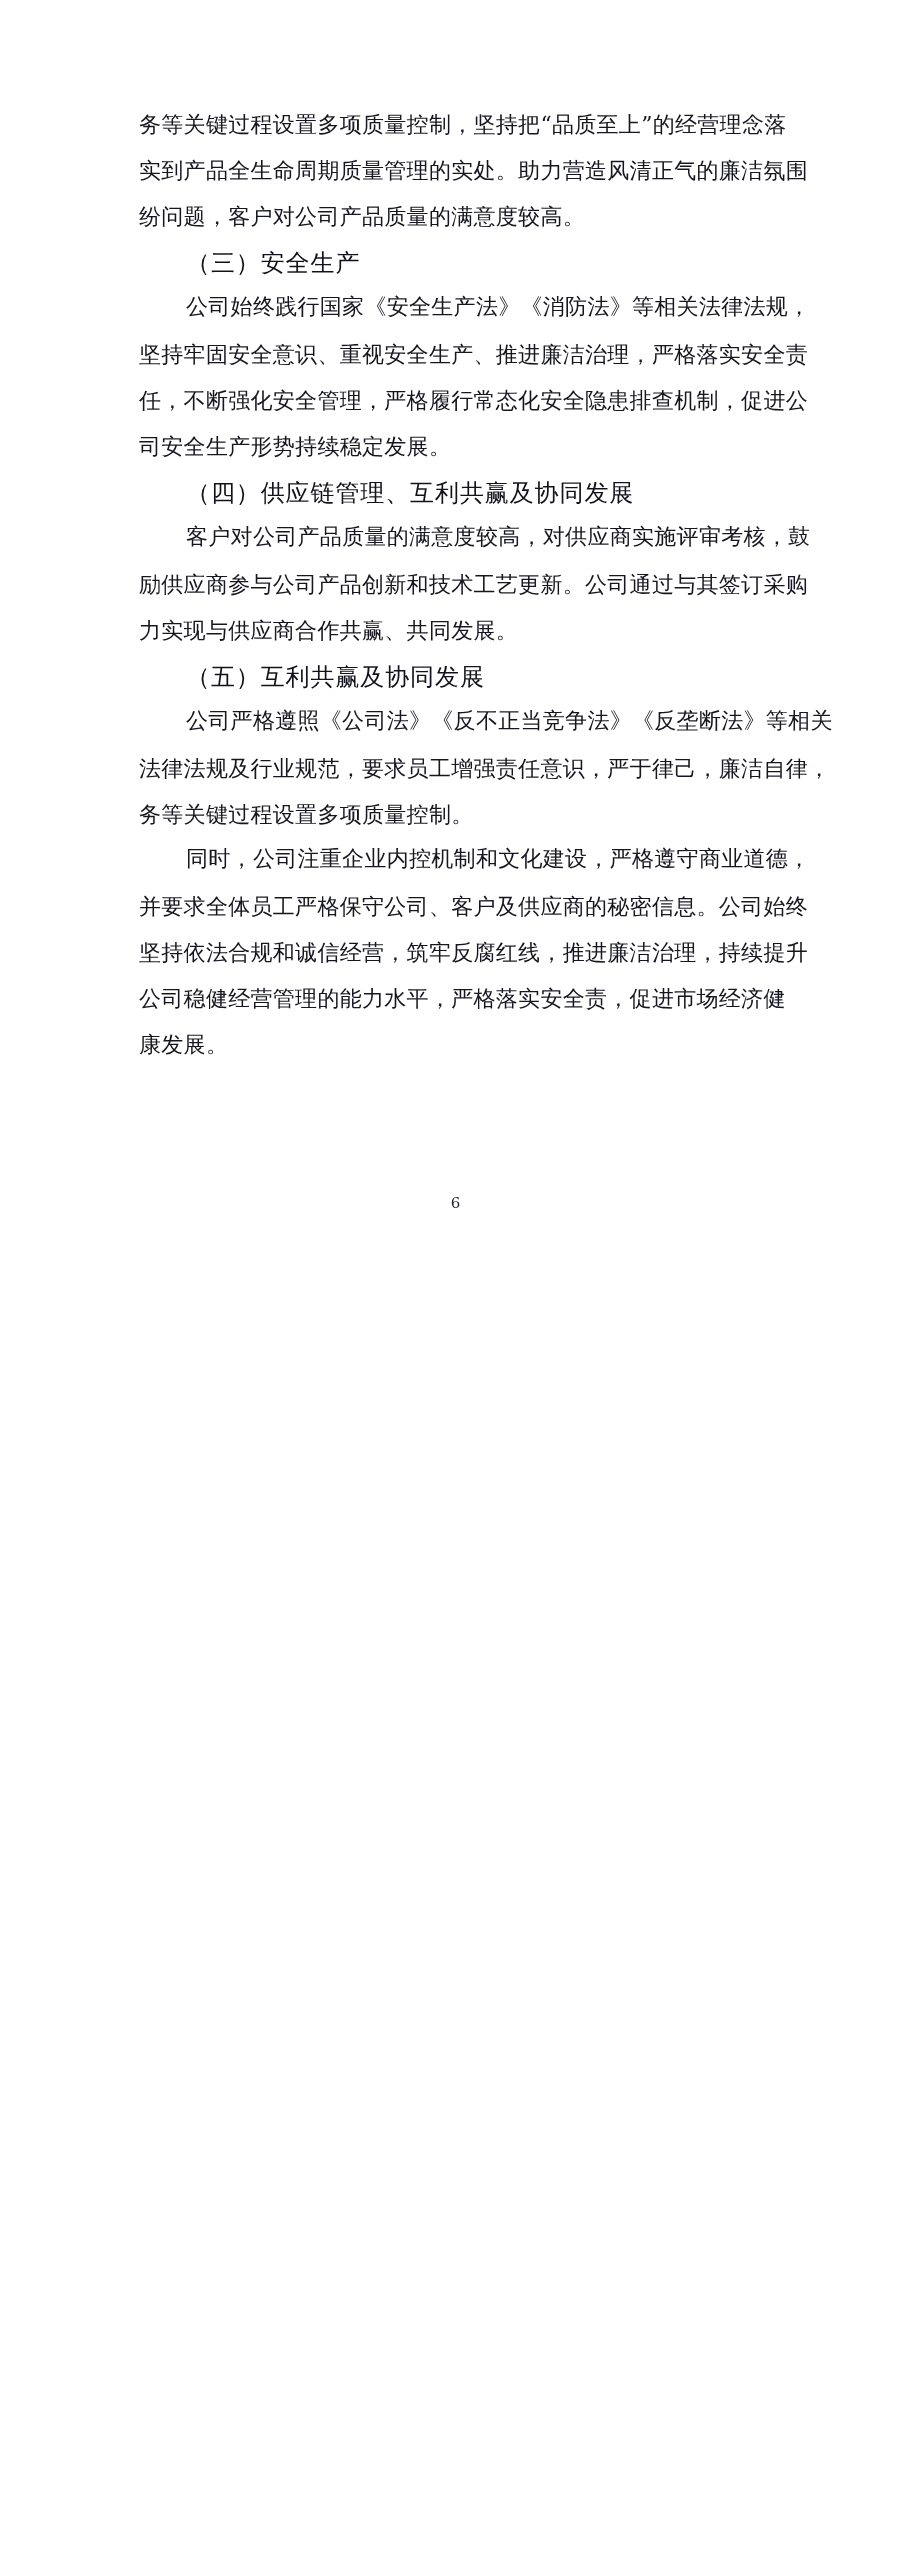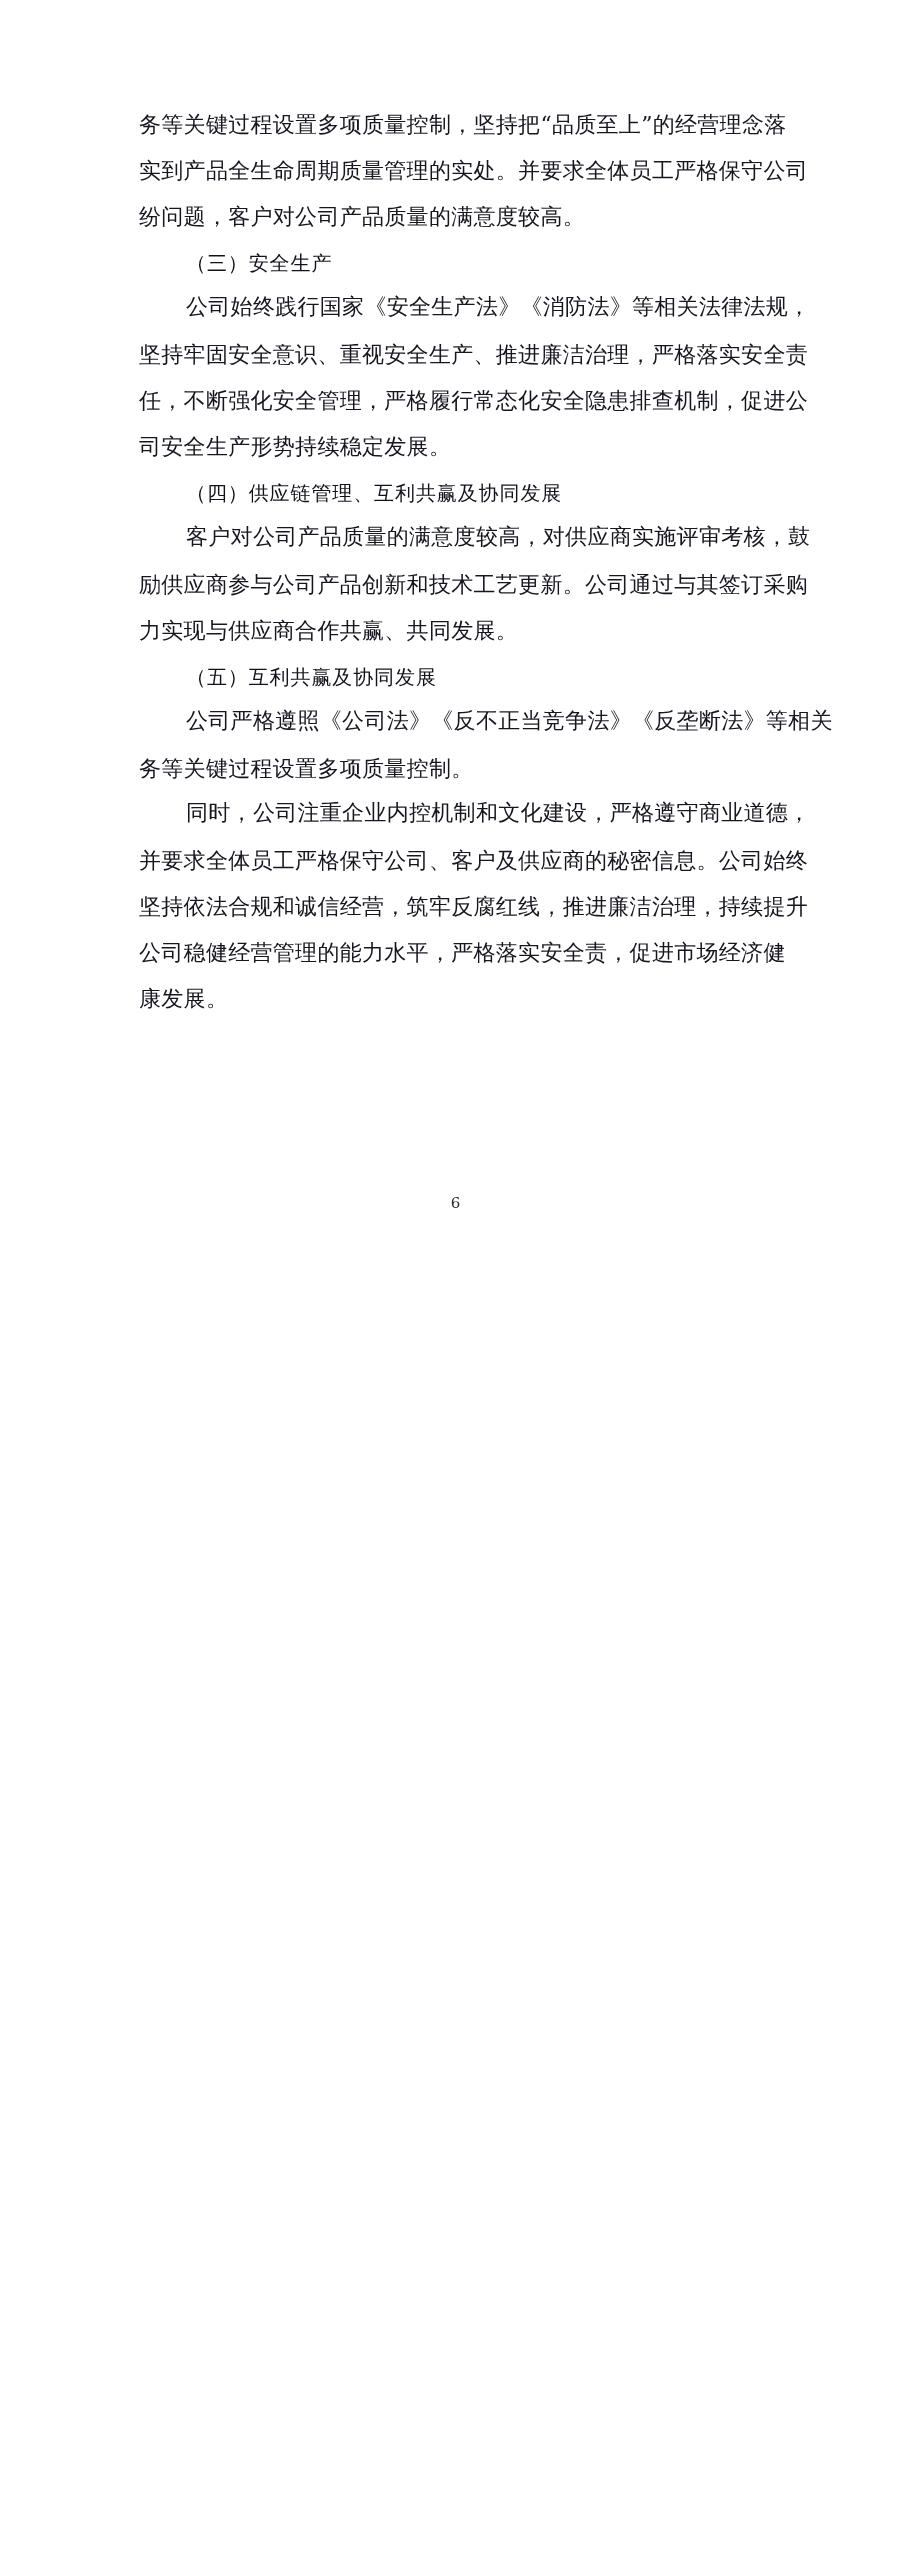--- a/index.html
+++ b/index.html
@@ -52,21 +52,21 @@
     content: "";
     display: inline-block;
     width: 47px;
     flex: 0 0 47px;
   }
 
   
   .subhead {
     height: 46px;
     line-height: 46px;
-    font-size: 20px;
+    font-size: 24px;
     padding-left: 47px;
     white-space: nowrap;
     letter-spacing: 0.9px;
     color: #12121c;
   }
 
   
   .pagenum {
     position: absolute;
     left: 0;
@@ -83,21 +83,21 @@
 
 <div class="page" id="page-6">
 
   <div class="textblock" id="block-6">
 
     <div class="para">
       <div class="line just">
           <span>务等关键过程设置多项质量控制，坚持把“品质至上”的经营理念落</span>
         </div>
       <div class="line just">
-          <span>实到产品全生命周期质量管理的实处。并要求全体员工严格保守公司</span>
+          <span>实到产品全生命周期质量管理的实处。助力营造风清正气的廉洁氛围</span>
         </div>
       <div class="line">纷问题，客户对公司产品质量的满意度较高。</div>
     </div>
 
     <div class="subhead">（三）安全生产</div>
     <div class="para">
       <div class="line indent just">
           <span>公司始终践行国家《安全生产法》《消防法》等相关法律法规，</span>
         </div>
       <div class="line just">
@@ -118,20 +118,23 @@
           <span>励供应商参与公司产品创新和技术工艺更新。公司通过与其签订采购</span>
         </div>
       <div class="line">力实现与供应商合作共赢、共同发展。</div>
     </div>
 
     <div class="subhead">（五）互利共赢及协同发展</div>
     <div class="para">
       <div class="line indent just">
           <span>公司严格遵照《公司法》《反不正当竞争法》《反垄断法》等相关</span>
         </div>
+      <div class="line just">
+          <span>法律法规及行业规范，要求员工增强责任意识，严于律己，廉洁自律，</span>
+        </div>
       <div class="line">务等关键过程设置多项质量控制。</div>
     </div>
 
     <div class="para">
       <div class="line indent just">
           <span>同时，公司注重企业内控机制和文化建设，严格遵守商业道德，</span>
         </div>
       <div class="line just">
           <span>并要求全体员工严格保守公司、客户及供应商的秘密信息。公司始终</span>
         </div>

